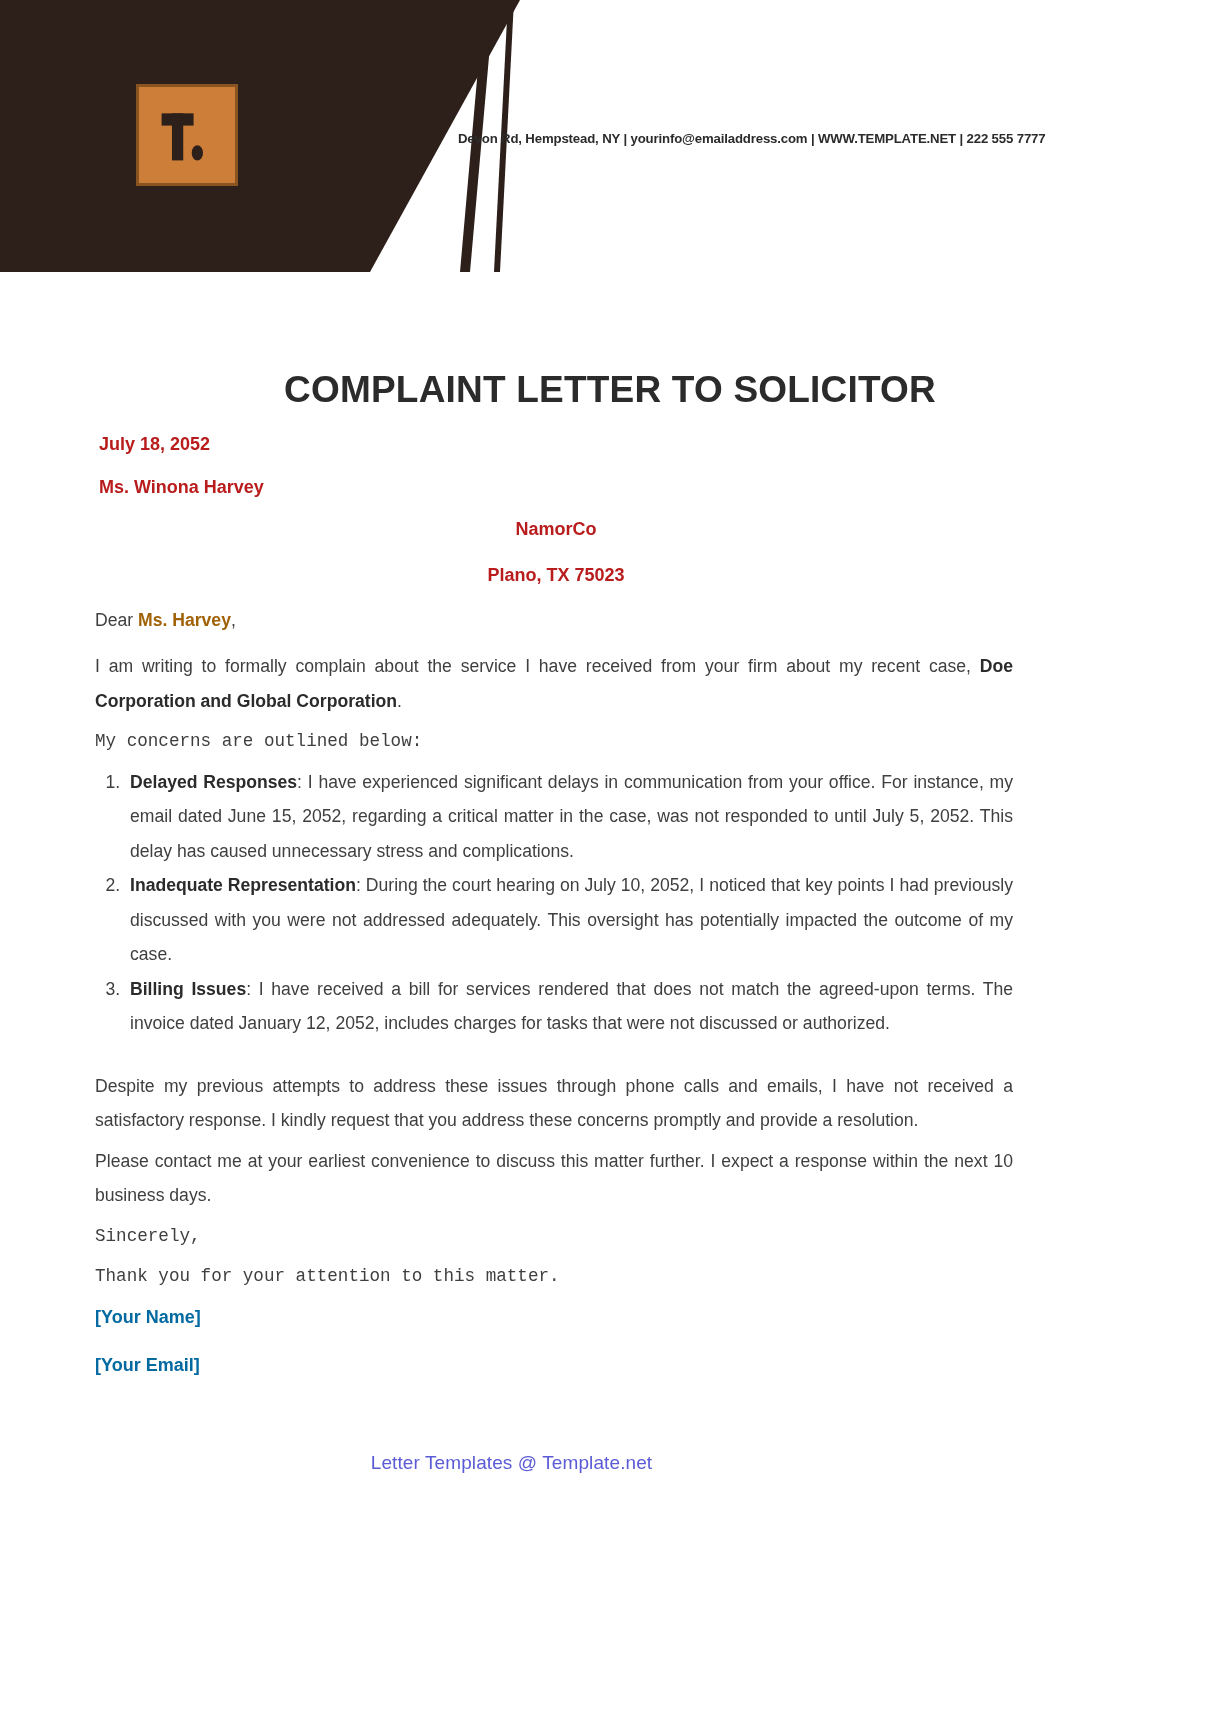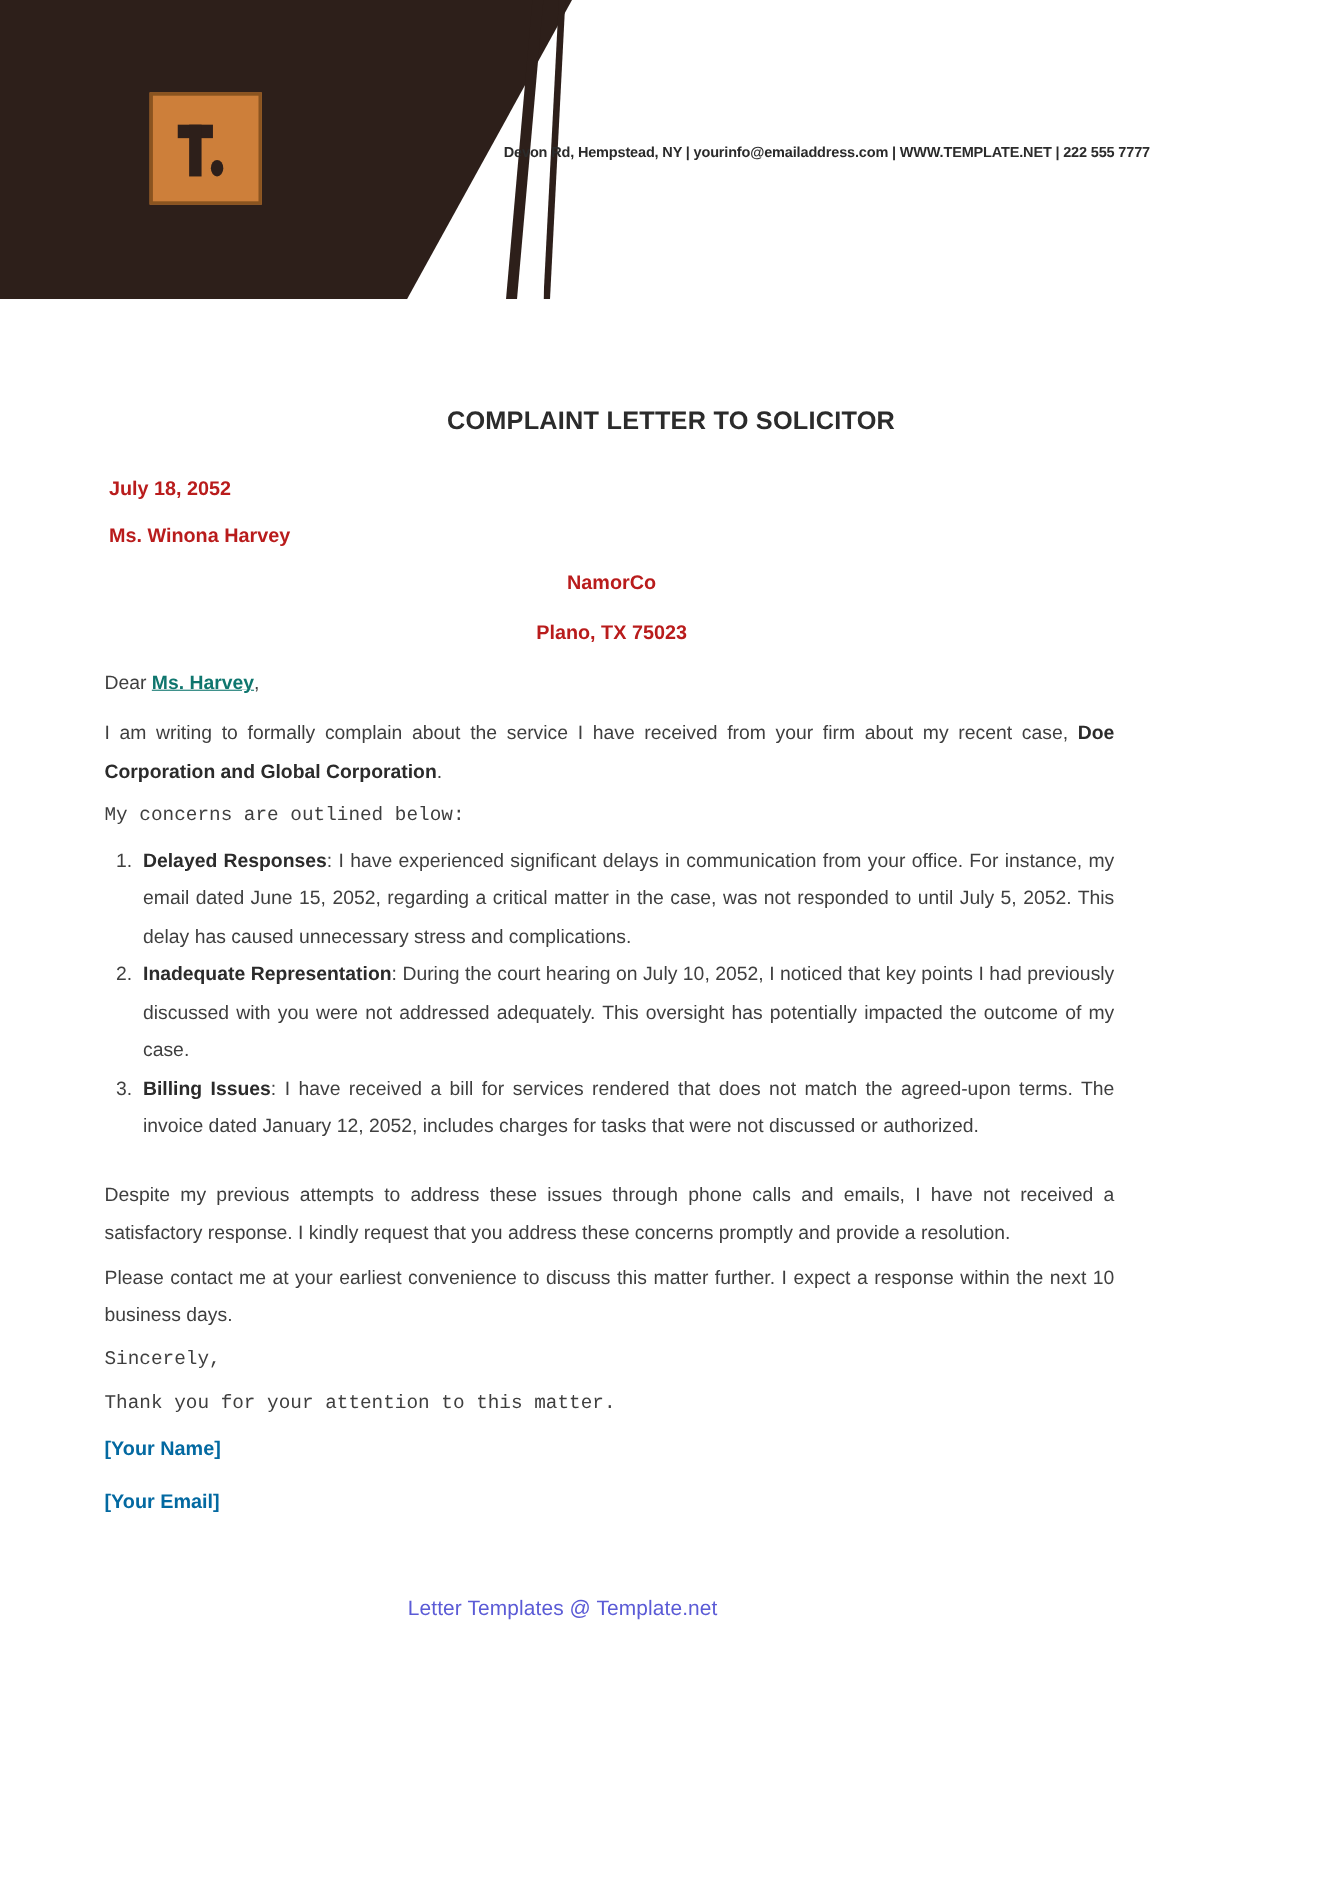--- a/index.html
+++ b/index.html
@@ -85,21 +85,21 @@
 
   
   .doc-title {
     margin: 0;
     padding: 0;
     position: absolute;
     left: 0;
     top: 369px;
     width: 1220px;
     text-align: center;
-    font-size: 23px;
+    font-size: 37px;
     font-weight: 700;
     letter-spacing: 0.2px;
     color: #2b2b2b;
   }
 
   .letter {
     position: absolute;
     left: 95px;
     top: 434px;
     width: 918px;
@@ -115,21 +115,21 @@
     margin: 0 0 21px 4px;
     line-height: 1.2;
   }
   .line-bold.tight { margin-bottom: 24px; text-align: center; }
 
   .salutation {
     margin: 0 0 18px 0;
     font-size: 17.6px;
     line-height: 1.2;
   }
-  .salutation b { color: #0f766e; font-weight: 700; text-decoration: underline; }
+  .salutation b { color: #a16207; font-weight: 700; }
 
   p.body-para {
     margin: 0 0 6px 0;
     text-align: justify;
     line-height: 1.96;
     font-size: 17.6px;
   }
   p.body-para.nojustify { text-align: left; font-family: Liberation Mono, monospace; }
   p.body-para b { color: #2b2b2b; font-weight: 700; }
 

